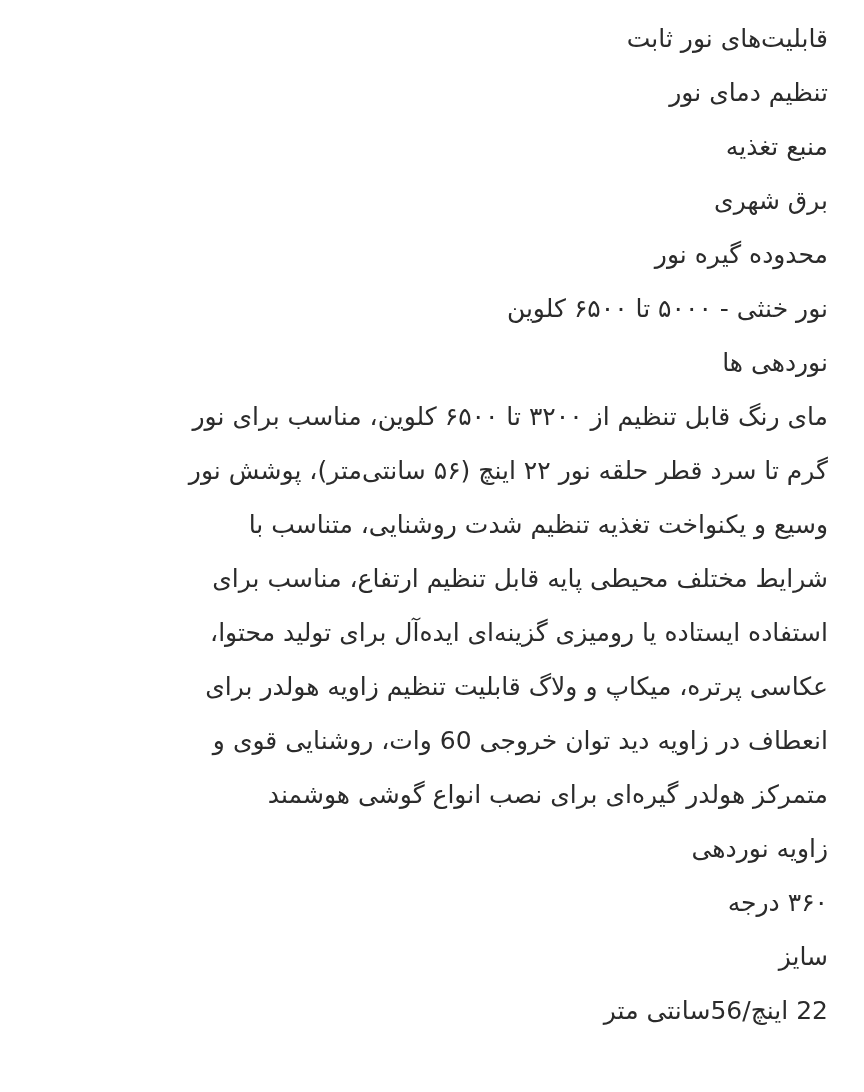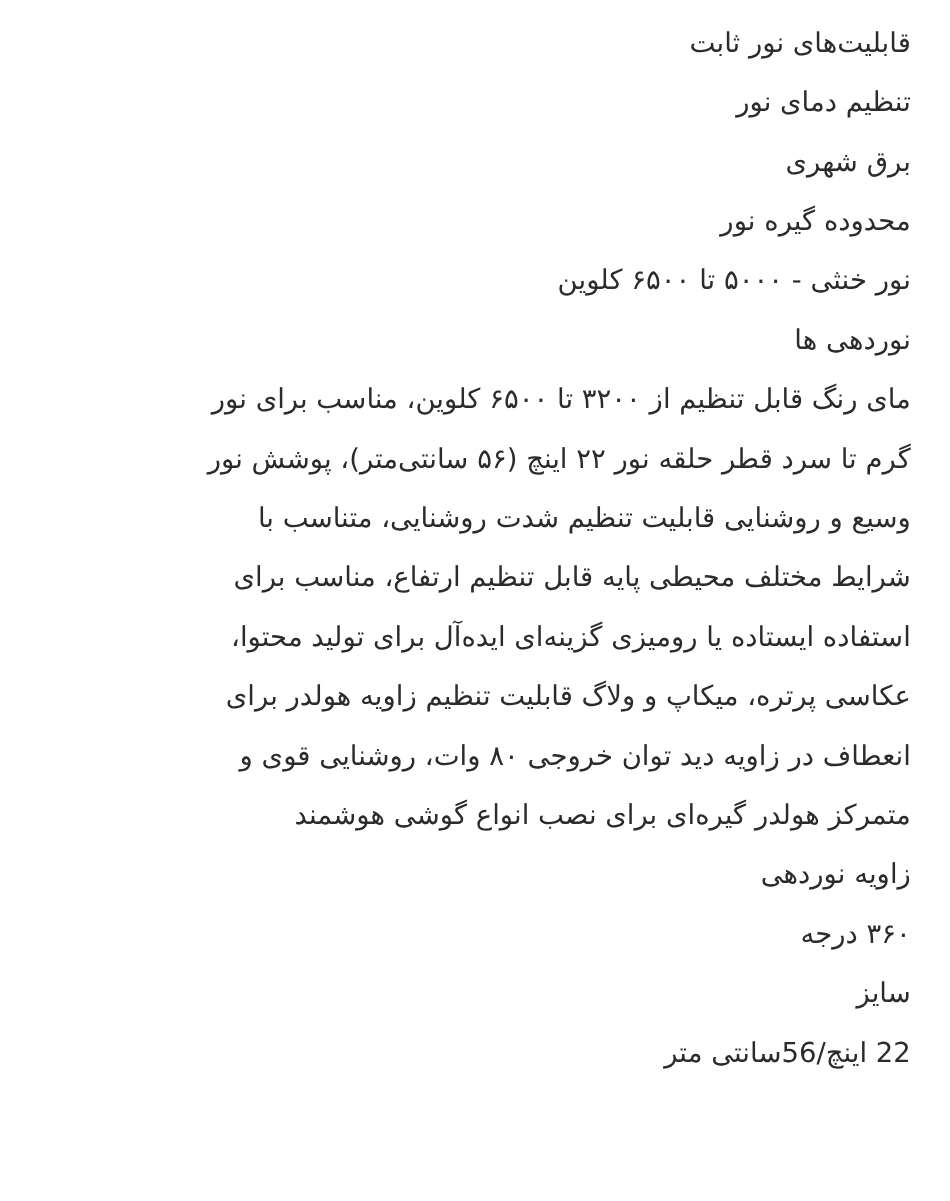--- a/index.html
+++ b/index.html
@@ -29,33 +29,34 @@
     .ltr-mixed {
       unicode-bidi: plaintext;
     }
   </style>
 </head>
 <body>
 
 <div class="doc">
   <div class="line">قابلیت‌های نور ثابت</div>
   <div class="line">تنظیم دمای نور</div>
+  <div class="line">منبع تغذیه</div>
   <div class="line">برق شهری</div>
   <div class="line">محدوده گیره نور</div>
   <div class="line">نور خنثی - ۵۰۰۰ تا ۶۵۰۰ کلوین</div>
   <div class="line">نوردهی ها</div>
 
   <div class="features-block">
     <div class="line">مای رنگ قابل تنظیم از ۳۲۰۰ تا ۶۵۰۰ کلوین، مناسب برای نور</div>
     <div class="line">گرم تا سرد قطر حلقه نور ۲۲ اینچ (۵۶ سانتی‌متر)، پوشش نور</div>
-    <div class="line">وسیع و روشنایی قابلیت تنظیم شدت روشنایی، متناسب با</div>
+    <div class="line">وسیع و یکنواخت تغذیه تنظیم شدت روشنایی، متناسب با</div>
     <div class="line">شرایط مختلف محیطی پایه قابل تنظیم ارتفاع، مناسب برای</div>
     <div class="line">استفاده ایستاده یا رومیزی گزینه‌ای ایده‌آل برای تولید محتوا،</div>
     <div class="line">عکاسی پرتره، میکاپ و ولاگ قابلیت تنظیم زاویه هولدر برای</div>
-    <div class="line">انعطاف در زاویه دید توان خروجی ۸۰ وات، روشنایی قوی و</div>
+    <div class="line">انعطاف در زاویه دید توان خروجی 60 وات، روشنایی قوی و</div>
     <div class="line">متمرکز هولدر گیره‌ای برای نصب انواع گوشی هوشمند</div>
   </div>
 
   <div class="line">زاویه نوردهی</div>
   <div class="line">۳۶۰ درجه</div>
   <div class="line">سایز</div>
   <div class="line ltr-mixed" dir="rtl">22 اینچ/56سانتی متر</div>
 </div>
 
 </body></html>

